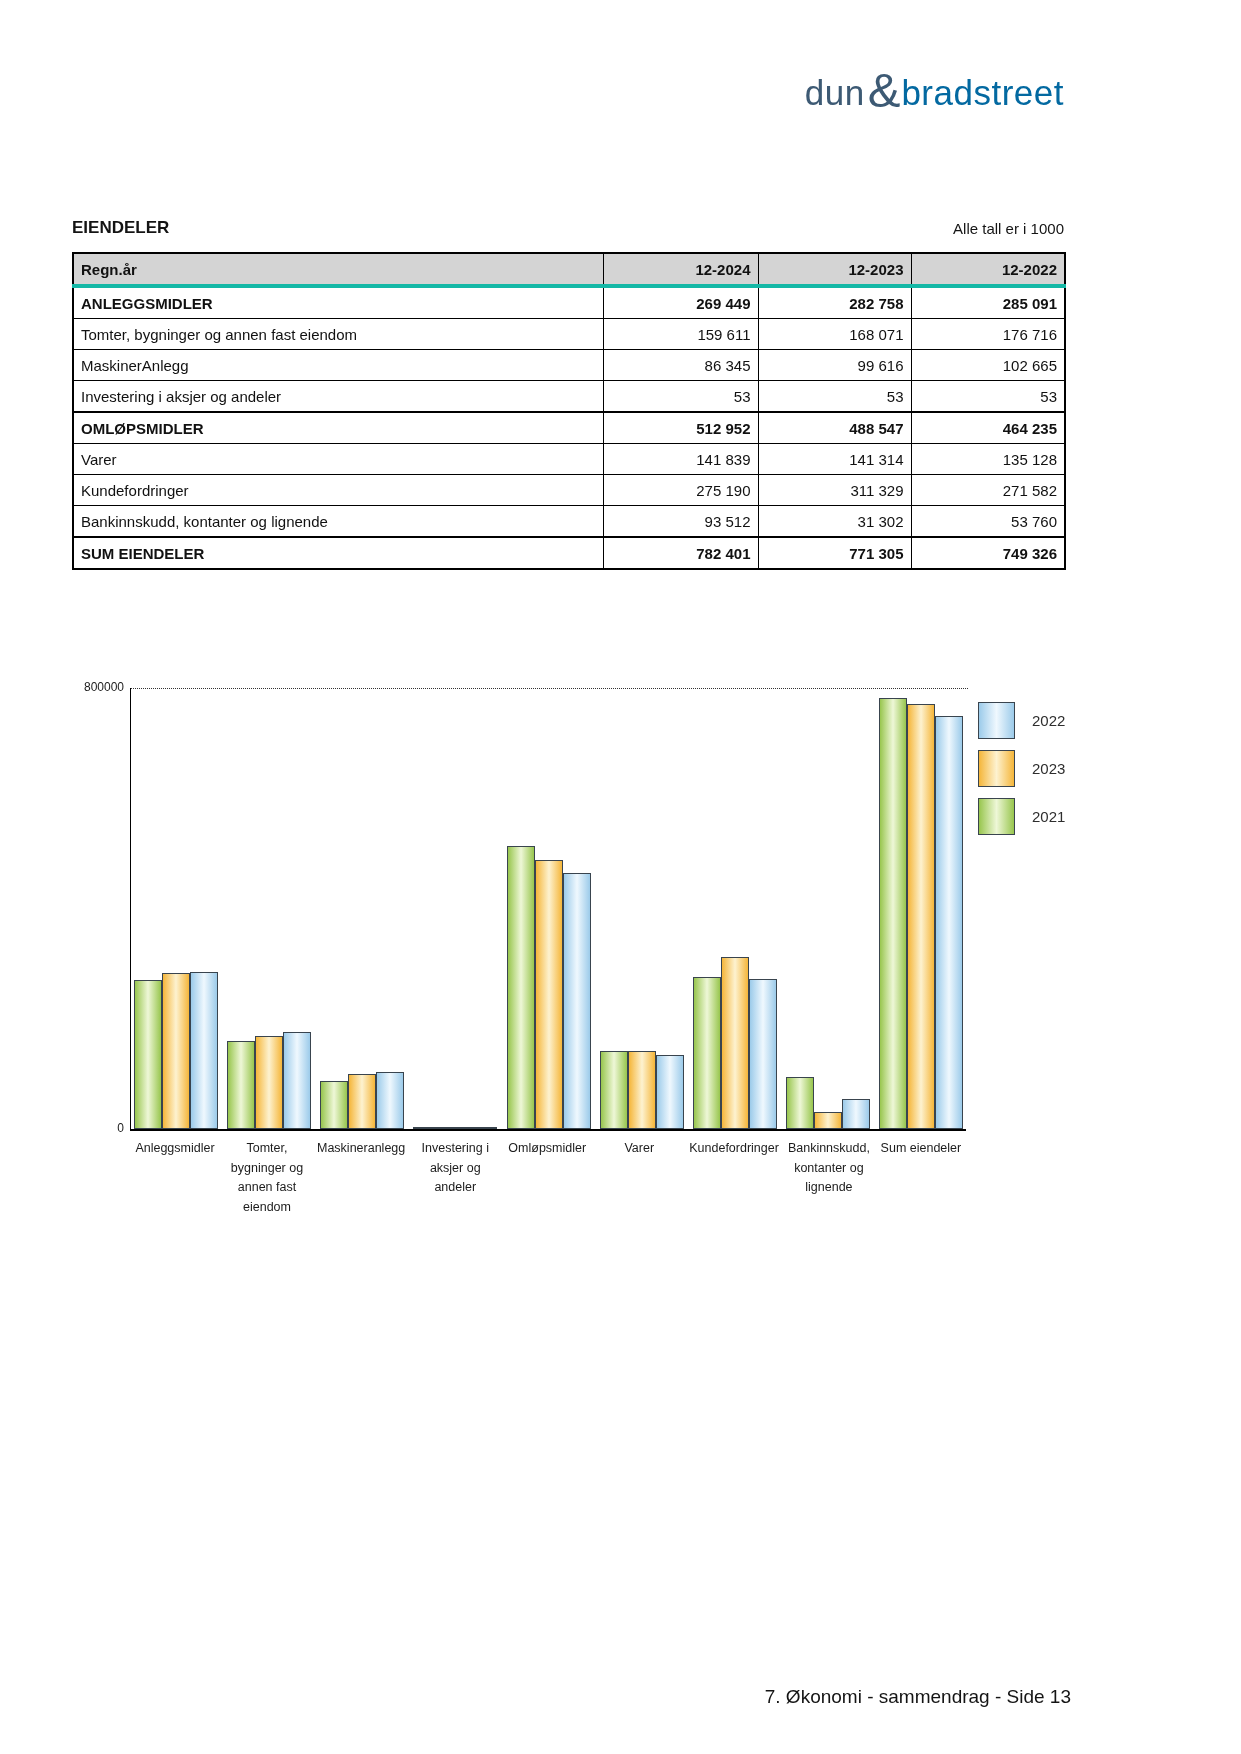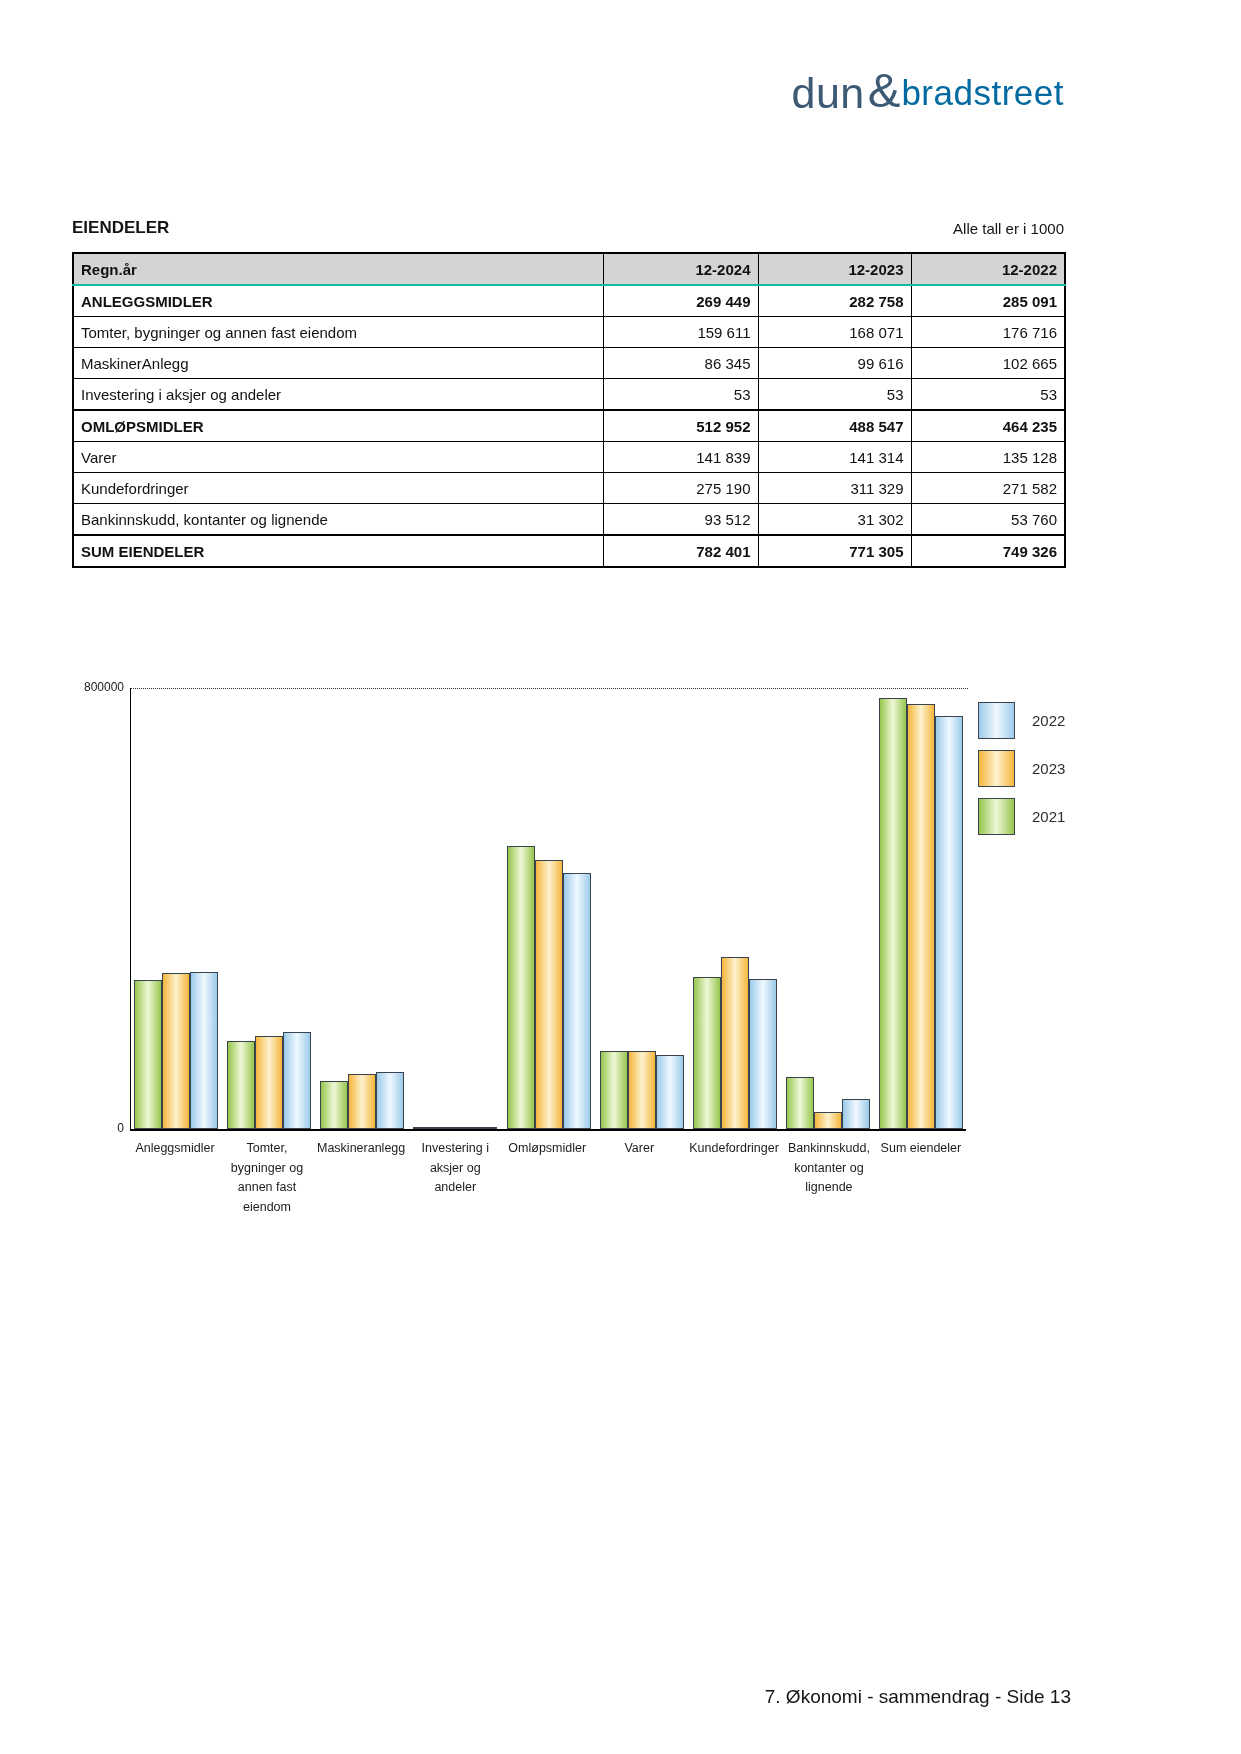--- a/index.html
+++ b/index.html
@@ -3,33 +3,33 @@
 <meta charset="utf-8">
 <style>
   html,body { margin:0; padding:0; background:#888; }
   .page {
     position:relative; width:1241px; height:1754px; margin:0 auto;
     background:#ffffff; overflow:hidden;
     font-family:"Liberation Sans","DejaVu Sans",sans-serif; color:#141414;
   }
   
   .logo { position:absolute; top:62px; right:177px; display:flex; align-items:center; }
-  .logo-dun  { font-size:43px; letter-spacing:0.5px; }
+  .logo-dun  { font-size:35px; letter-spacing:0.5px; }
   .logo-amp  { font-size:49px; margin:0 1px 6px 3px; }
   .logo-brad { font-size:35px; letter-spacing:0.5px; }
   
   .sec-title { position:absolute; left:72px; top:218px; font-size:17px; font-weight:bold; }
   .sec-note  { position:absolute; right:177px; top:220px; font-size:15px; }
   
   .fin-table { position:absolute; left:72px; top:252px; width:992px;
                border-collapse:collapse; font-size:15px; color:#111;
                table-layout:fixed; border:2px solid #000; }
   .fin-table th, .fin-table td { border:1px solid #000; height:30px; padding:0 7px; overflow:hidden; }
   .fin-table thead th { background:#d4d4d4; font-weight:bold; text-align:left; }
-  .fin-table thead tr { border-bottom:2px solid #14b8a6;padding-left:18px; }
+  .fin-table thead tr { border-bottom:4px solid #14b8a6;padding-left:18px; }
   .fin-table .num { text-align:right; }
   .fin-table tr.bold td { font-weight:bold; }
   .fin-table tr.section { border-top:2px solid #000; }
   
   .plot { position:absolute; left:130px; top:688px; width:836px; height:443px;
           box-sizing:border-box; border-left:1px solid #000; border-bottom:2px solid #000;
           display:flex; justify-content:space-between; align-items:flex-end; padding:0 3px; }
   .gridline { position:absolute; left:0; right:-2px; top:0; height:0; border-top:1px dotted #333; }
   .bar-group { flex:0 0 84px; display:flex; align-items:flex-end; height:100%; }
   .bar { width:28px; box-sizing:border-box; border:1px solid #39444e; }

